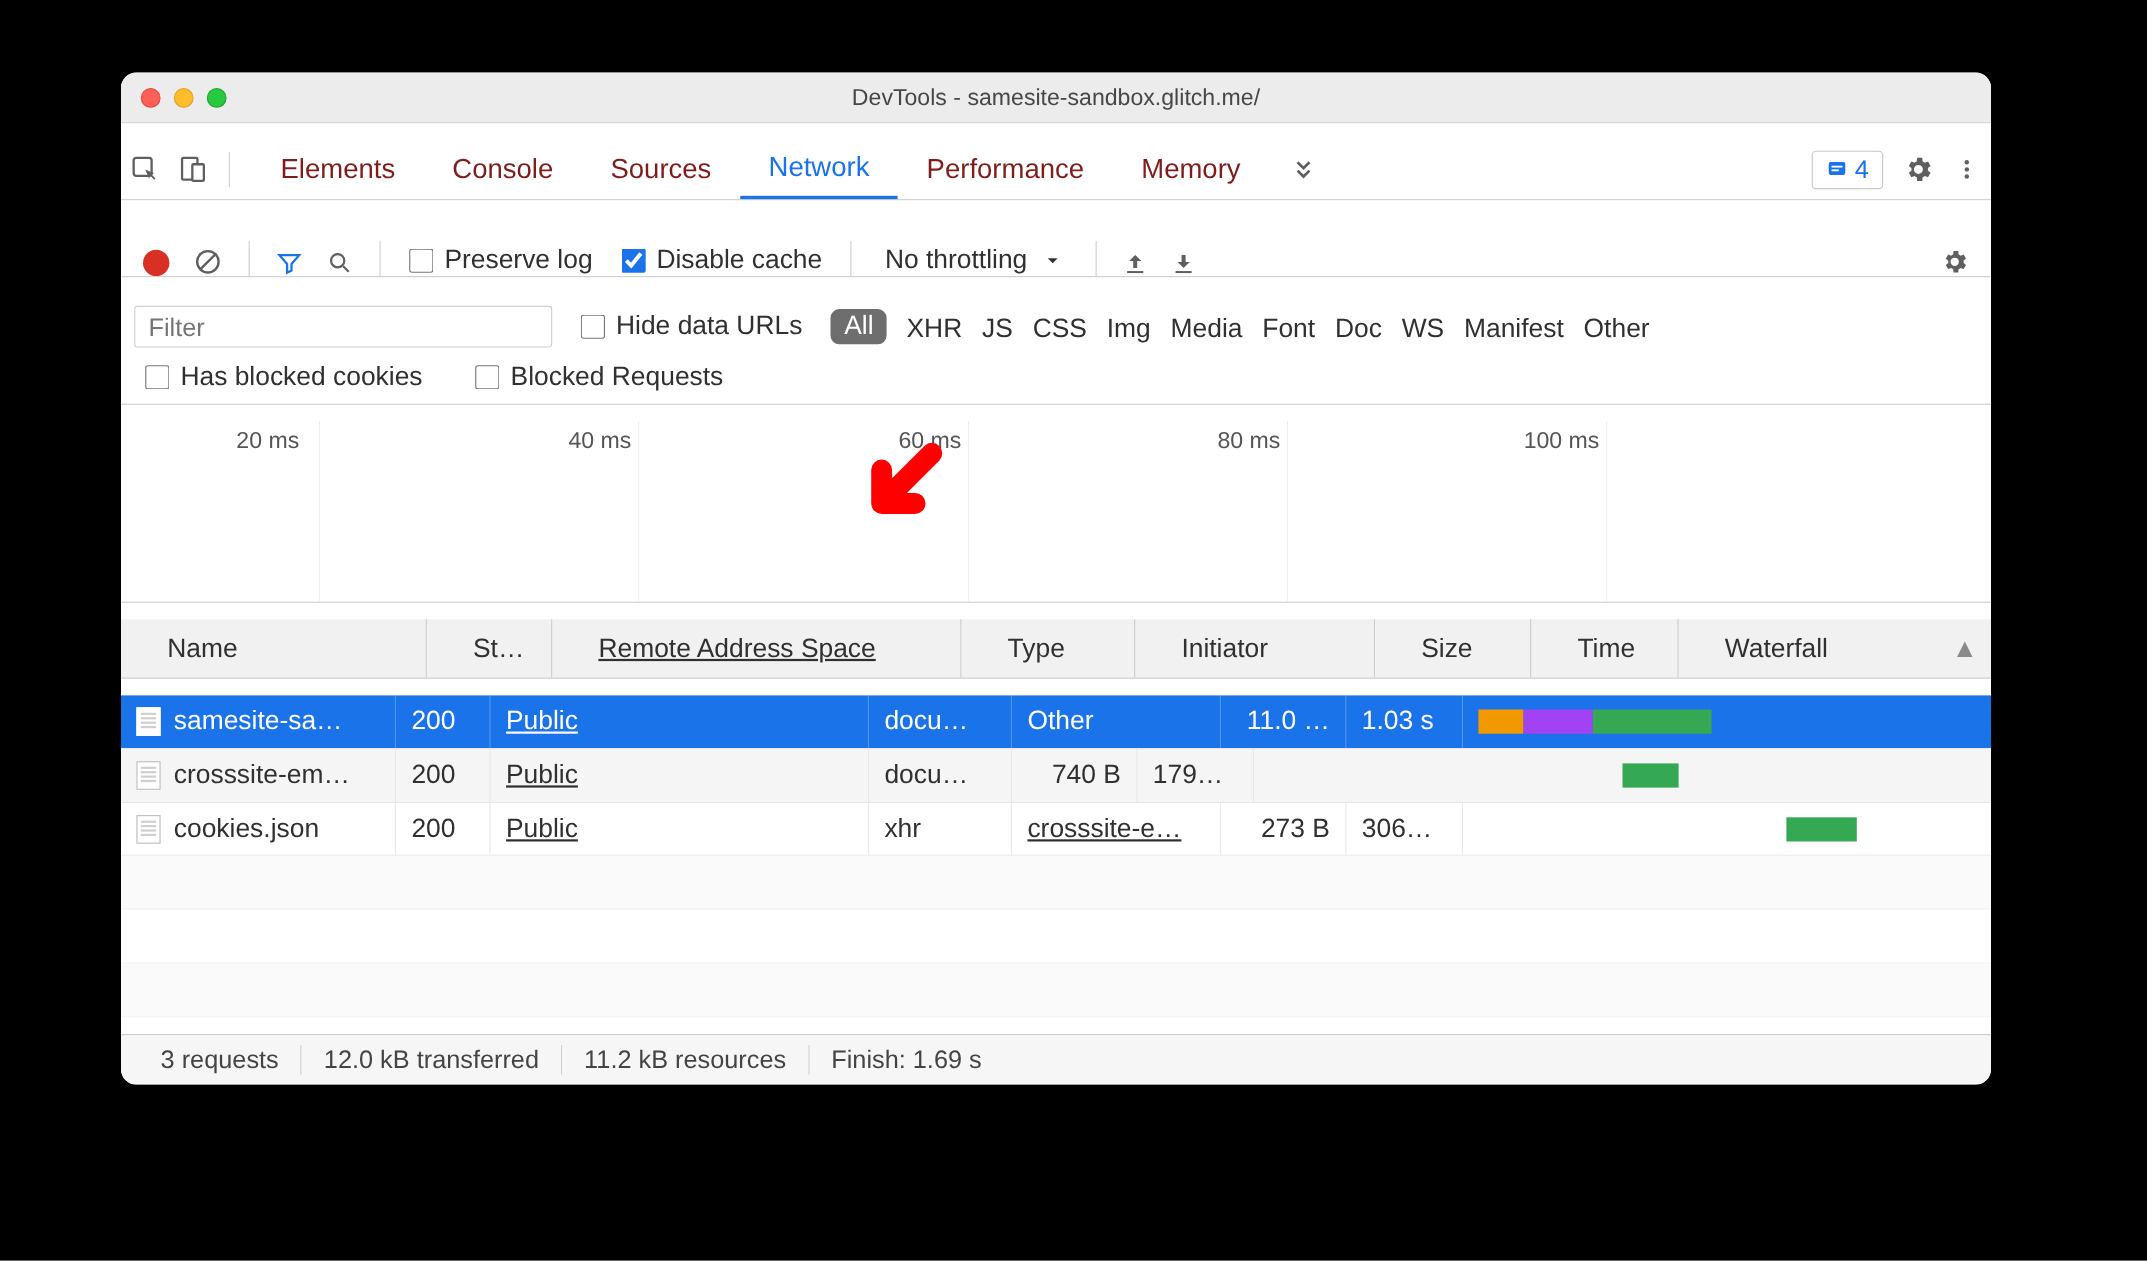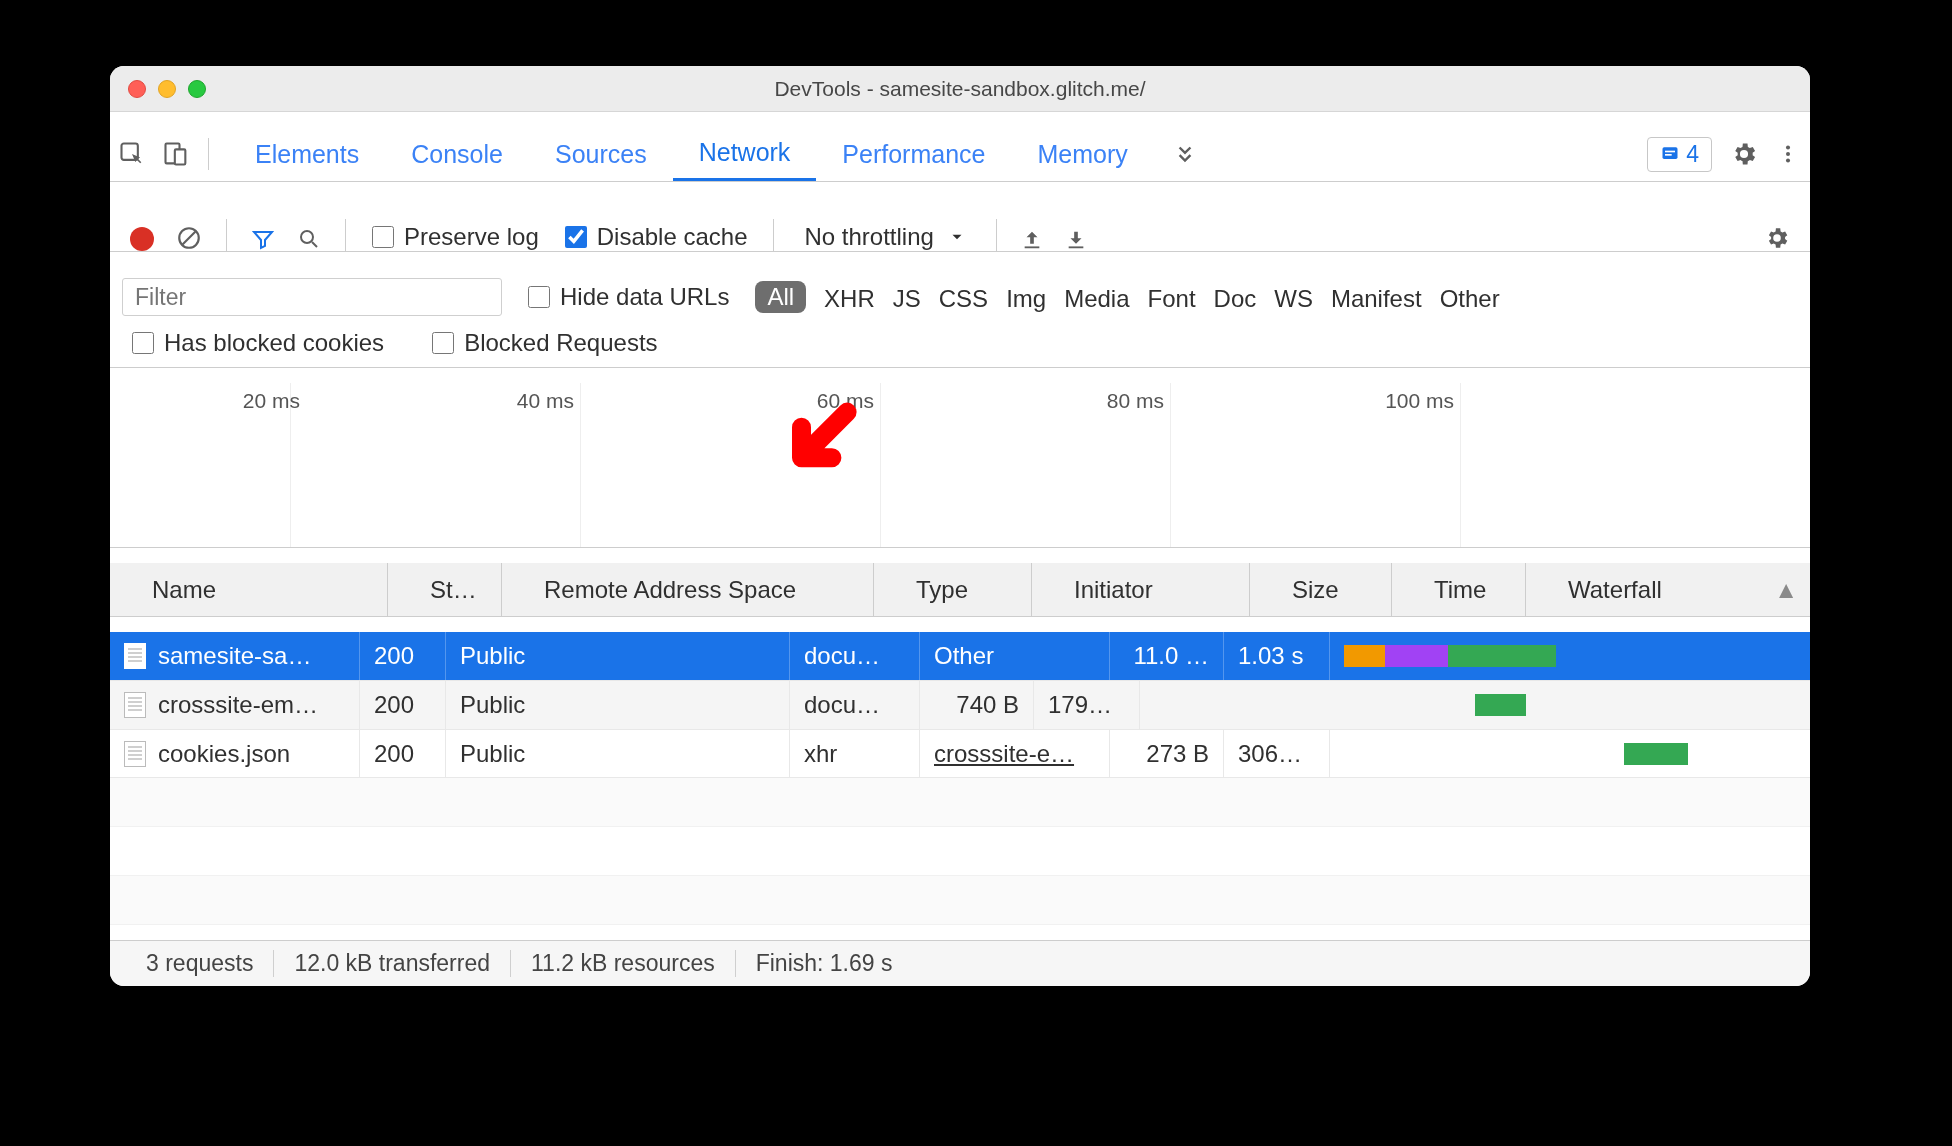--- a/index.html
+++ b/index.html
@@ -68,21 +68,21 @@
   }
   .tabs {
     display:flex; align-items:stretch; height:100%;
     gap: 0;
     margin-left: 10px;
   }
   .tab {
     padding: 0 26px;
     display:flex; align-items:center;
     height:100%;
-    color:#3b82f6;
+    color:#7f1d1d;
     font-size: 25px;
     cursor: default;
   }
   .tab.active {
     color:#1a73e8;
     border-bottom: 3px solid #1a73e8;
     font-weight: 400;
   }
   .more-tabs {
     padding: 0 18px;
@@ -194,21 +194,21 @@
     font-size:24px;
     color:#303030;
     white-space:nowrap;
     overflow:hidden;
     position:relative;
     margin-left:28px;
   }
   .gh:last-child { border-right:none; }
   .col-name { width:250px; }
   .col-status { width:86px; }
-  .col-ras { width:344px; }
+  .col-ras { width:344px;text-decoration:underline; }
   .col-type { width:130px; }
   .col-init { width:190px; }
   .col-size { width:114px; }
   .col-time { width:106px; }
   .col-wf { flex:1; }
   .sort-tri {
     position:absolute; right:12px;
     color:#8a8a8a;
   }
   
@@ -429,21 +429,21 @@
     </div>
   </div>
 
   <div class="overview" id="overview">
     <div class="red-arrow">
       <svg width="95" height="95" viewBox="0 0 100 100">
         <path d="M78 18 L30 66 M30 66 L30 34 M30 66 L62 66" stroke="#ff0000" stroke-width="20" stroke-linecap="round" stroke-linejoin="round" fill="none"></path>
       </svg>
     </div>
   <div class="ov-line" style="left: 180px;"></div>
-      <div class="ov-tick" style="left: 196px;">20 ms</div>
+      <div class="ov-tick" style="left: 168px;">20 ms</div>
       <div class="ov-line" style="left: 470px;"></div>
       <div class="ov-tick" style="left: 470px;">40 ms</div>
       <div class="ov-line" style="left: 770px;"></div>
       <div class="ov-tick" style="left: 770px;">60 ms</div>
       <div class="ov-line" style="left: 1060px;"></div>
       <div class="ov-tick" style="left: 1060px;">80 ms</div>
       <div class="ov-line" style="left: 1350px;"></div>
       <div class="ov-tick" style="left: 1350px;">100 ms</div>
     </div>
 

